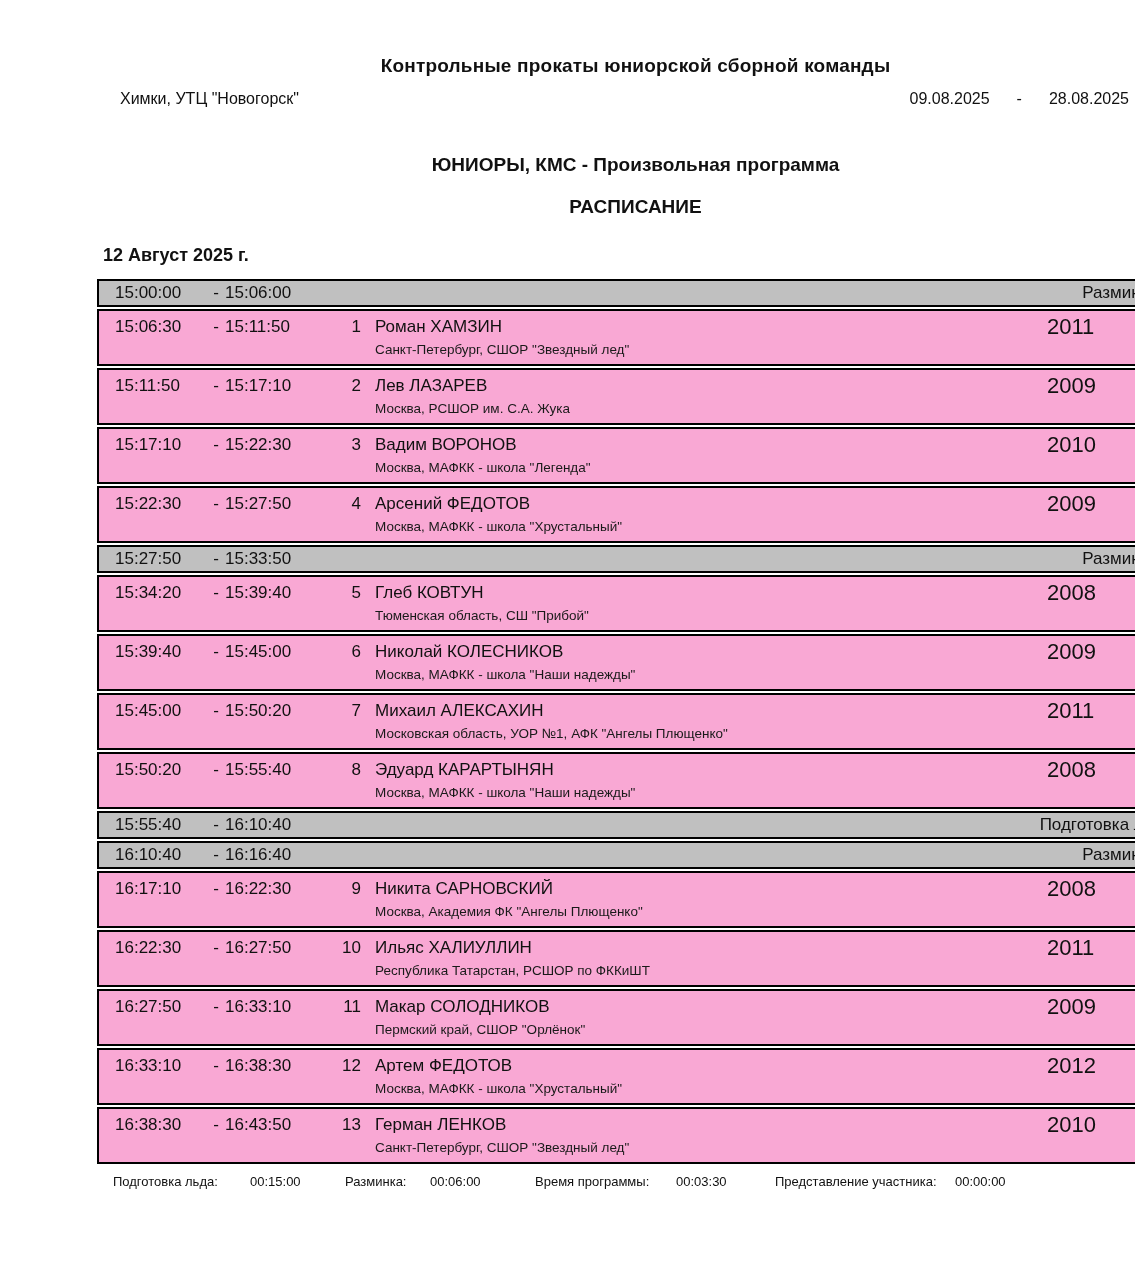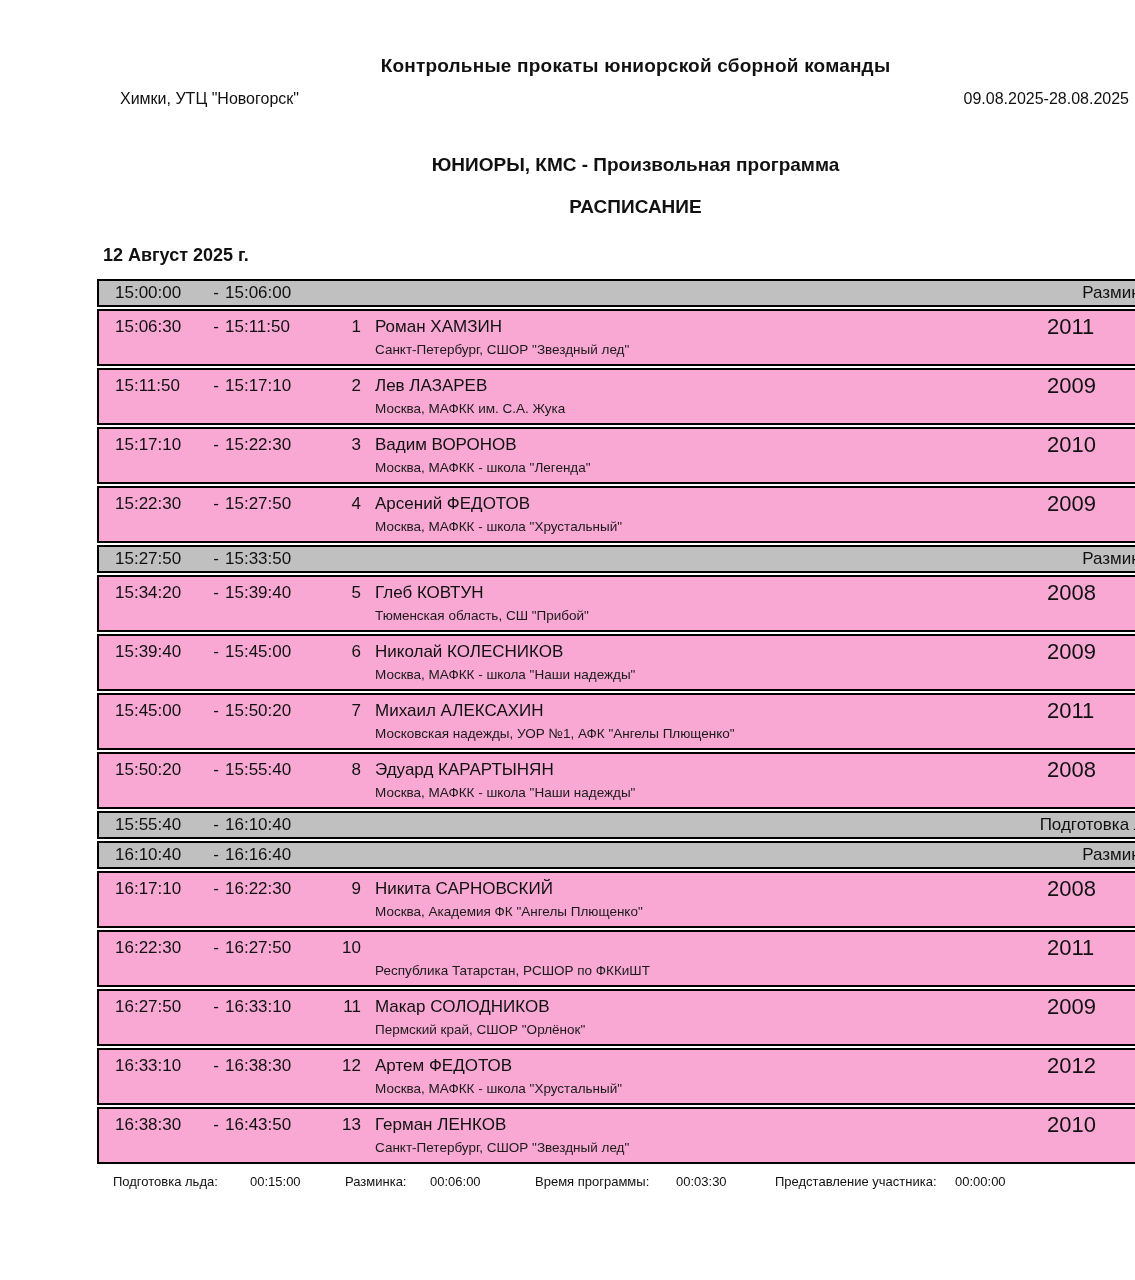--- a/index.html
+++ b/index.html
@@ -5,21 +5,21 @@
   * { margin:0; padding:0; box-sizing:border-box; }
   body { background:#ffffff; }
   .page {
     position:relative; width:1135px; min-height:1280px; background:#ffffff;
     font-family:"Liberation Sans", sans-serif; color:#111;
   }
   .content { margin-left:97px; width:1077px; }
 
   .doc-title { margin-top:55px; text-align:center; font-size:19px; font-weight:bold; letter-spacing:.2px; }
   .meta-row { display:flex; justify-content:space-between; align-items:baseline; margin-top:13px; padding:0 45px 0 23px; font-size:16px; }
-  .dates { display:flex; }
+  .dates { display:flex; gap:27px; }
   .doc-subtitle { margin-top:46px; text-align:center; font-size:19px; font-weight:bold; }
   .doc-schedule-heading { margin-top:20px; text-align:center; font-size:19px; font-weight:bold; }
   .day-heading { margin-top:27px; padding-left:6px; font-size:18px; font-weight:bold; }
 
   .schedule { margin-top:13px;border-radius:26px; }
   .row {
     display:grid;
     grid-template-columns:92px 18px 110px 26px 14px 1fr 125px;
     border:2px solid #000; background:#f9a8d4; margin-bottom:2px;
     padding-left:16px; font-size:17px;
@@ -79,21 +79,21 @@
     <span class="c-year">2011</span>
     <span class="c-club">Санкт-Петербург, СШОР "Звездный лед"</span>
   </div>
         <div class="row athlete-row">
     <span class="c-start">15:11:50</span>
     <span class="c-dash">-</span>
     <span class="c-end">15:17:10</span>
     <span class="c-num">2</span>
     <span class="c-name">Лев ЛАЗАРЕВ</span>
     <span class="c-year">2009</span>
-    <span class="c-club">Москва, МАФКК им. С.А. Жука</span>
+    <span class="c-club">Москва, РСШОР им. С.А. Жука</span>
   </div>
         <div class="row athlete-row">
     <span class="c-start">15:17:10</span>
     <span class="c-dash">-</span>
     <span class="c-end">15:22:30</span>
     <span class="c-num">3</span>
     <span class="c-name">Вадим ВОРОНОВ</span>
     <span class="c-year">2010</span>
     <span class="c-club">Москва, МАФКК - школа "Легенда"</span>
   </div>
@@ -130,21 +130,21 @@
     <span class="c-year">2009</span>
     <span class="c-club">Москва, МАФКК - школа "Наши надежды"</span>
   </div>
         <div class="row athlete-row">
     <span class="c-start">15:45:00</span>
     <span class="c-dash">-</span>
     <span class="c-end">15:50:20</span>
     <span class="c-num">7</span>
     <span class="c-name">Михаил АЛЕКСАХИН</span>
     <span class="c-year">2011</span>
-    <span class="c-club">Московская надежды, УОР №1, АФК "Ангелы Плющенко"</span>
+    <span class="c-club">Московская область, УОР №1, АФК "Ангелы Плющенко"</span>
   </div>
         <div class="row athlete-row">
     <span class="c-start">15:50:20</span>
     <span class="c-dash">-</span>
     <span class="c-end">15:55:40</span>
     <span class="c-num">8</span>
     <span class="c-name">Эдуард КАРАРТЫНЯН</span>
     <span class="c-year">2008</span>
     <span class="c-club">Москва, МАФКК - школа "Наши надежды"</span>
   </div>
@@ -167,20 +167,21 @@
     <span class="c-num">9</span>
     <span class="c-name">Никита САРНОВСКИЙ</span>
     <span class="c-year">2008</span>
     <span class="c-club">Москва, Академия ФК "Ангелы Плющенко"</span>
   </div>
         <div class="row athlete-row">
     <span class="c-start">16:22:30</span>
     <span class="c-dash">-</span>
     <span class="c-end">16:27:50</span>
     <span class="c-num">10</span>
+    <span class="c-name">Ильяс ХАЛИУЛЛИН</span>
     <span class="c-year">2011</span>
     <span class="c-club">Республика Татарстан, РСШОР по ФККиШТ</span>
   </div>
         <div class="row athlete-row">
     <span class="c-start">16:27:50</span>
     <span class="c-dash">-</span>
     <span class="c-end">16:33:10</span>
     <span class="c-num">11</span>
     <span class="c-name">Макар СОЛОДНИКОВ</span>
     <span class="c-year">2009</span>

